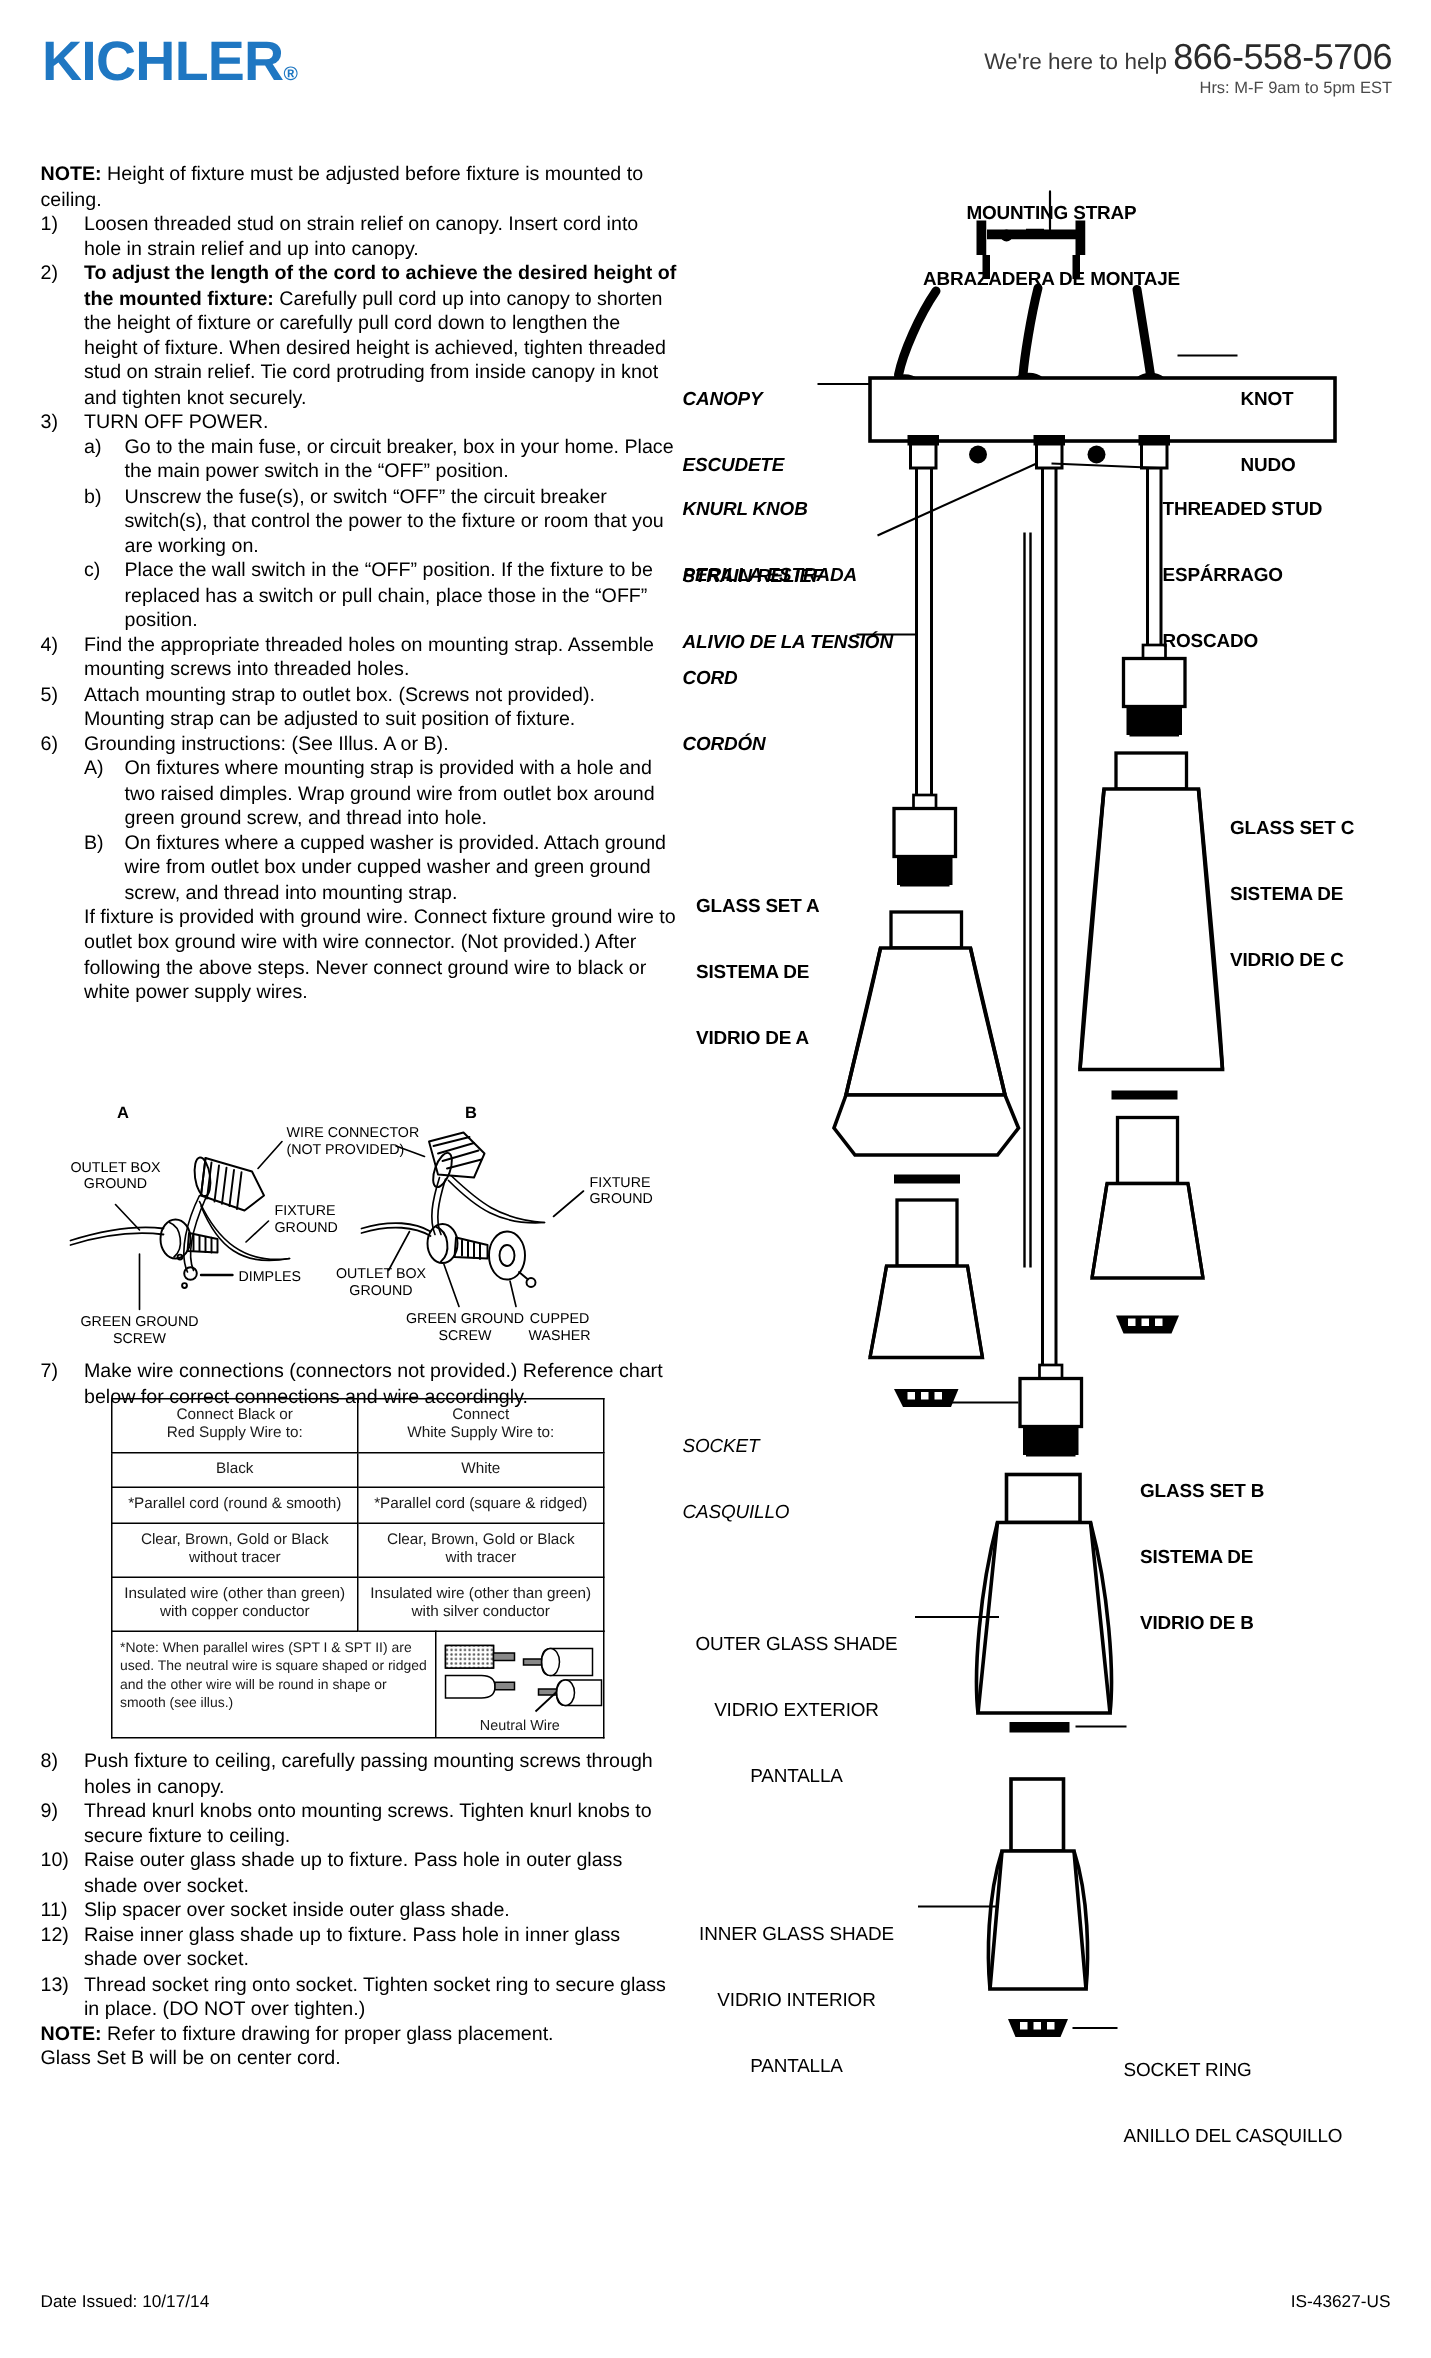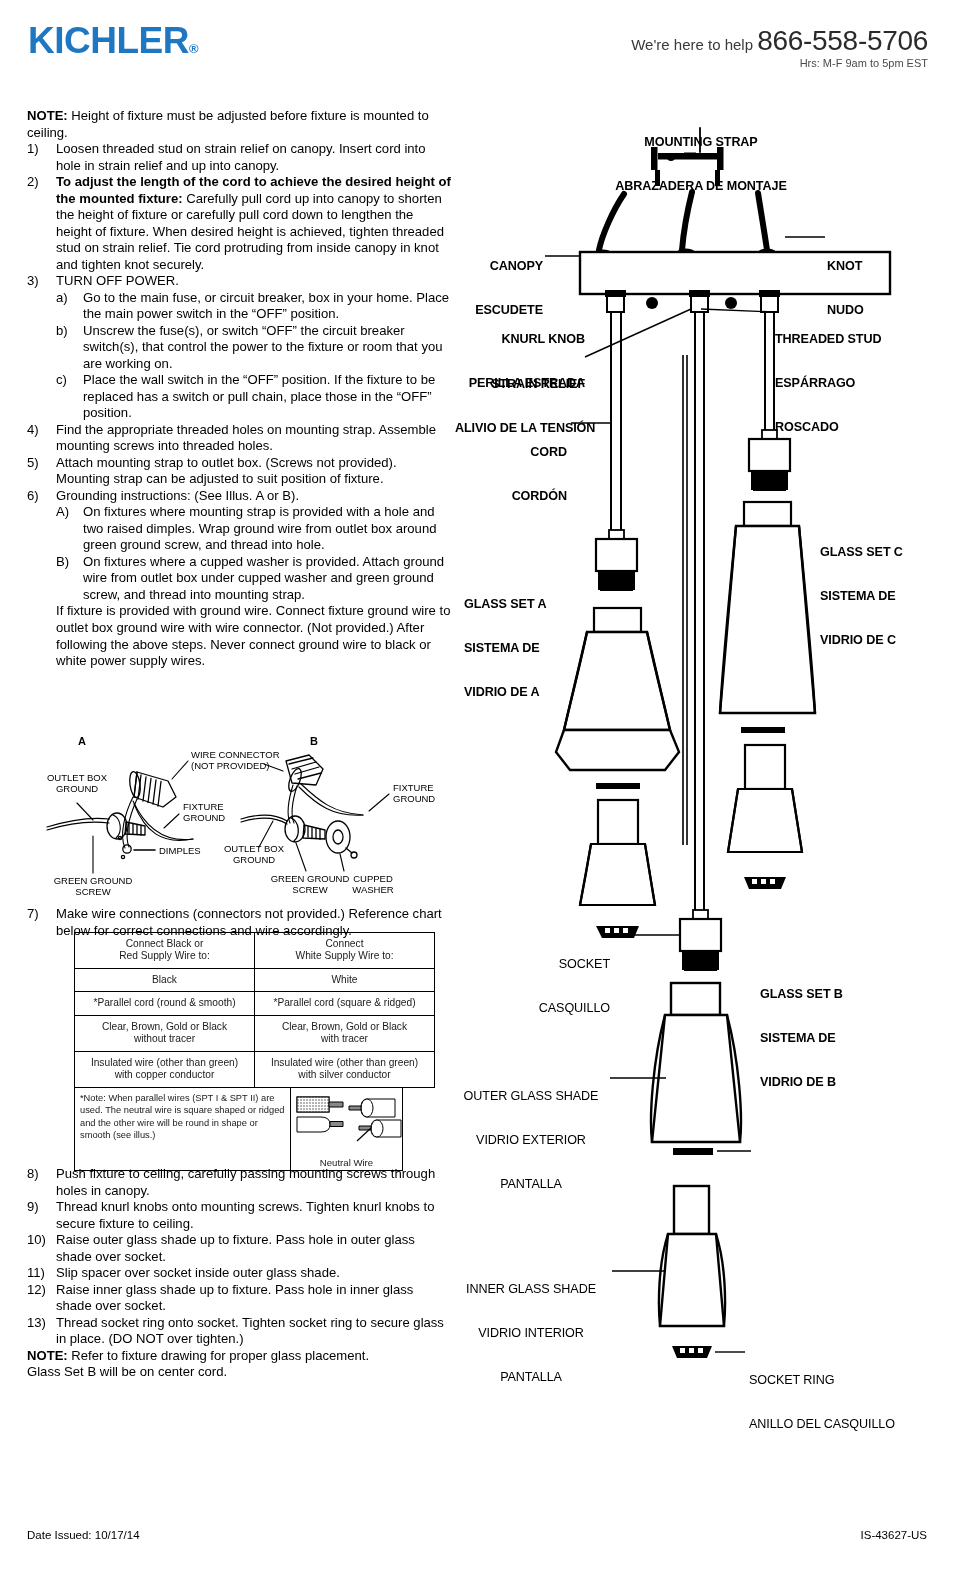--- a/index.html
+++ b/index.html
@@ -18,21 +18,21 @@
   .header { position:absolute; left:0; top:0; width:954px; height:86px; }
   .logo {
     position:absolute; left:28px; top:22px;
     font-family:"Liberation Sans", sans-serif;
     font-weight:700; font-size:37px; letter-spacing:-0.5px;
     color:#1f77c2; line-height:1;
   }
   .logo .reg { font-size:13px; vertical-align:baseline; }
   .help-wrap { position:absolute; right:26px; top:26px; text-align:right; }
   .help-line1 { font-size:15px; color:#3a3a3a; white-space:nowrap; line-height:1.05; }
-  .help-line1 .phone { font-size:28px; color:#2b2b2b; font-weight:400; letter-spacing:-0.3px; }
+  .help-line1 .phone { font-size:24px; color:#2b2b2b; font-weight:400; letter-spacing:-0.3px; }
   .help-line2 { font-size:11px; color:#4a4a4a; margin-top:2px; white-space:nowrap; }
 
   
   .left-col {
     position:absolute; left:27px; top:108px; width:425px;
     font-size:13.1px; line-height:1.262;
   }
   .para { margin:0; }
   .lbl-bold { font-weight:700; }
   .step { display:flex; align-items:flex-start; }
@@ -43,34 +43,34 @@
   .sub .num { width:27px; flex:0 0 27px; }
   .sub .body { flex:1; }
   .hang { margin-left:29px; }
 
   
   .ground-illus { position:absolute; left:33px; top:731px; width:420px; height:170px; }
   .ground-illus svg { display:block; }
 
   
   .wire-table {
-    position:absolute; left:74px; top:932px; width:361px;
+    position:absolute; left:74px; top:932px; width:329px;
     border-collapse:collapse;
     font-size:10.2px; color:#1a1a1a;
   }
   .wire-table td {
     border:1px solid #000;
     text-align:center;
     padding:5px 4px;
     line-height:1.22;
     vertical-align:middle;
     width:50%;
   }
   .note-box {
-    position:absolute; left:74px; top:1087px; width:329px; height:84px;
+    position:absolute; left:74px; top:1087px; width:329px; height:72px;
     border:1px solid #000; border-top:none;
     display:flex;
   }
   .note-text {
     flex:1; font-size:9.3px; line-height:1.33; padding:5px 4px 0 5px; color:#1a1a1a;
   }
   .neutral-fig {
     width:112px; border-left:1px solid #000; position:relative;
   }
   .neutral-cap {
@@ -88,21 +88,21 @@
 
   
   .diagram { position:absolute; left:455px; top:100px; width:499px; height:1300px; }
   .diagram svg { display:block; }
   .dlabel {
     position:absolute; font-size:12.6px; font-weight:700;
     line-height:1.16; letter-spacing:-0.1px; white-space:pre;
   }
   .dlabel.reg { font-weight:400; }
   .t-c { text-align:center; }
-  .t-r { text-align:right; }
+  .t-r { text-align:left;font-style:italic; }
   .t-l { text-align:left; }
 </style>
 </head>
 <body>
 
 <div class="page">
 
   <div class="header">
     <div class="logo"><span>KICHLER</span><span class="reg">®</span></div>
     <div class="help-wrap">

